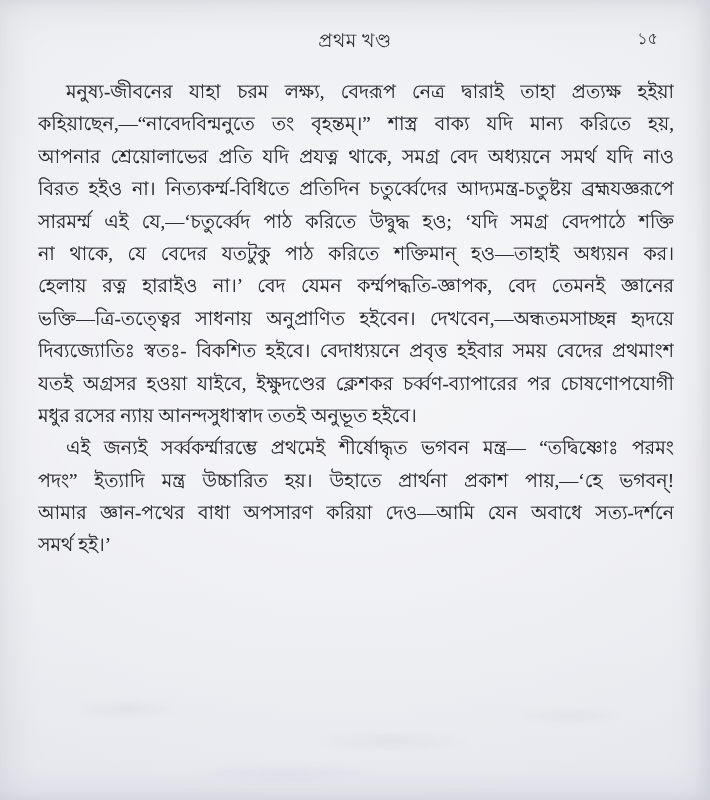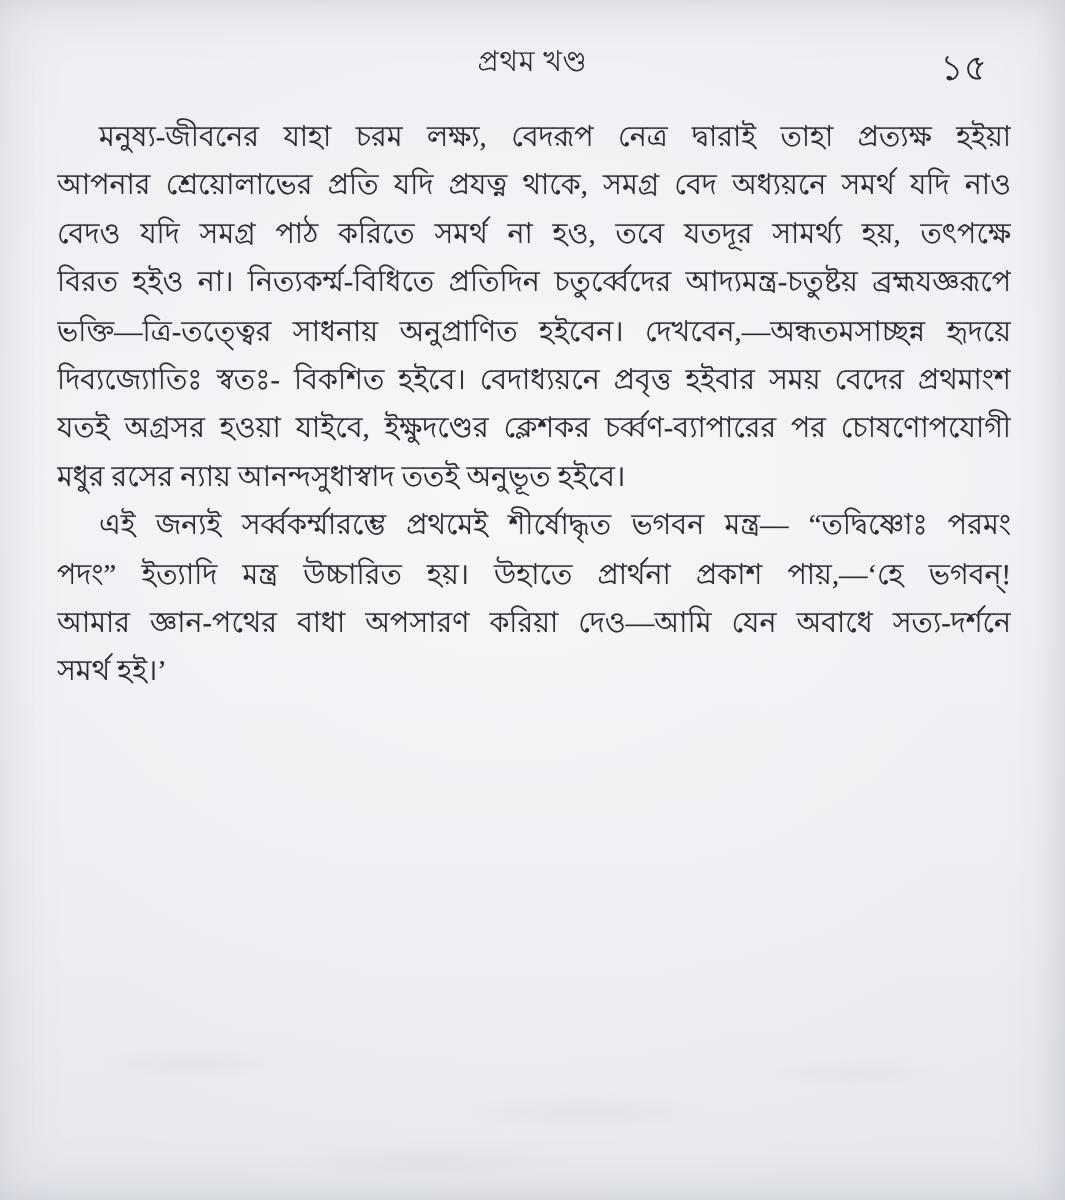--- a/index.html
+++ b/index.html
@@ -44,21 +44,21 @@
   .running-title {
     position: absolute;
     left: 0; right: 0;
     text-align: center;
     letter-spacing: 0.5px;
   }
   .page-number {
     position: absolute;
     right: 14px;
     top: 0;
-    font-size: 24px;
+    font-size: 16px;
     margin-left: 28px;
   }
   .body-text {
     position: absolute;
     top: 76px;
     left: 38px;
     right: 36px;
     font-size: 19px;
     text-shadow: 0 0 0.5px rgba(43,43,51,0.55);
   }
@@ -83,23 +83,26 @@
 
   <div class="header">
     <div class="running-title">প্রথম খণ্ড</div>
     <div class="page-number">১৫</div>
   </div>
 
   <div class="body-text">
 
     <div>
       <div class="line indent">মনুষ্য-জীবনের যাহা চরম লক্ষ্য, বেদরূপ নেত্র দ্বারাই তাহা প্রত্যক্ষ হইয়া</div>
+      <div class="line">কহিয়াছেন,—“নাবেদবিন্মনুতে তং বৃহন্তম্।” শাস্ত্র বাক্য যদি মান্য করিতে হয়,</div>
       <div class="line">আপনার শ্রেয়োলাভের প্রতি যদি প্রযত্ন থাকে, সমগ্র বেদ অধ্যয়নে সমর্থ যদি নাও</div>
-      <div class="line">বেদও যদি সমগ্র পাঠ করিতে সমর্থ না হও, তবে যতদূর সামর্থ্য হয়, তৎপক্ষে</div>
       <div class="line">বিরত হইও না। নিত্যকর্ম্ম-বিধিতে প্রতিদিন চতুর্ব্বেদের আদ্যমন্ত্র-চতুষ্টয় ব্রহ্মযজ্ঞরূপে</div>
+      <div class="line">সারমর্ম্ম এই যে,—‘চতুর্ব্বেদ পাঠ করিতে উদ্বুদ্ধ হও; ‘যদি সমগ্র বেদপাঠে শক্তি</div>
+      <div class="line">না থাকে, যে বেদের যতটুকু পাঠ করিতে শক্তিমান্ হও—তাহাই অধ্যয়ন কর।</div>
+      <div class="line">হেলায় রত্ন হারাইও না।’ বেদ যেমন কর্ম্মপদ্ধতি-জ্ঞাপক, বেদ তেমনই জ্ঞানের</div>
       <div class="line">ভক্তি—ত্রি-তত্ত্বের সাধনায় অনুপ্রাণিত হইবেন। দেখবেন,—অন্ধতমসাচ্ছন্ন হৃদয়ে</div>
       <div class="line">দিব্যজ্যোতিঃ স্বতঃ- বিকশিত হইবে। বেদাধ্যয়নে প্রবৃত্ত হইবার সময় বেদের প্রথমাংশ</div>
       <div class="line">যতই অগ্রসর হওয়া যাইবে, ইক্ষুদণ্ডের ক্লেশকর চর্ব্বণ-ব্যাপারের পর চোষণোপযোগী</div>
       <div class="line last">মধুর রসের ন্যায় আনন্দসুধাস্বাদ ততই অনুভূত হইবে।</div>
     </div>
 
     <div>
       <div class="line indent">এই জন্যই সর্ব্বকর্ম্মারম্ভে প্রথমেই শীর্ষোদ্ধৃত ভগবন মন্ত্র— “তদ্বিষ্ণোঃ পরমং</div>
       <div class="line">পদং” ইত্যাদি মন্ত্র উচ্চারিত হয়। উহাতে প্রার্থনা প্রকাশ পায়,—‘হে ভগবন্!</div>
       <div class="line">আমার জ্ঞান-পথের বাধা অপসারণ করিয়া দেও—আমি যেন অবাধে সত্য-দর্শনে</div>

